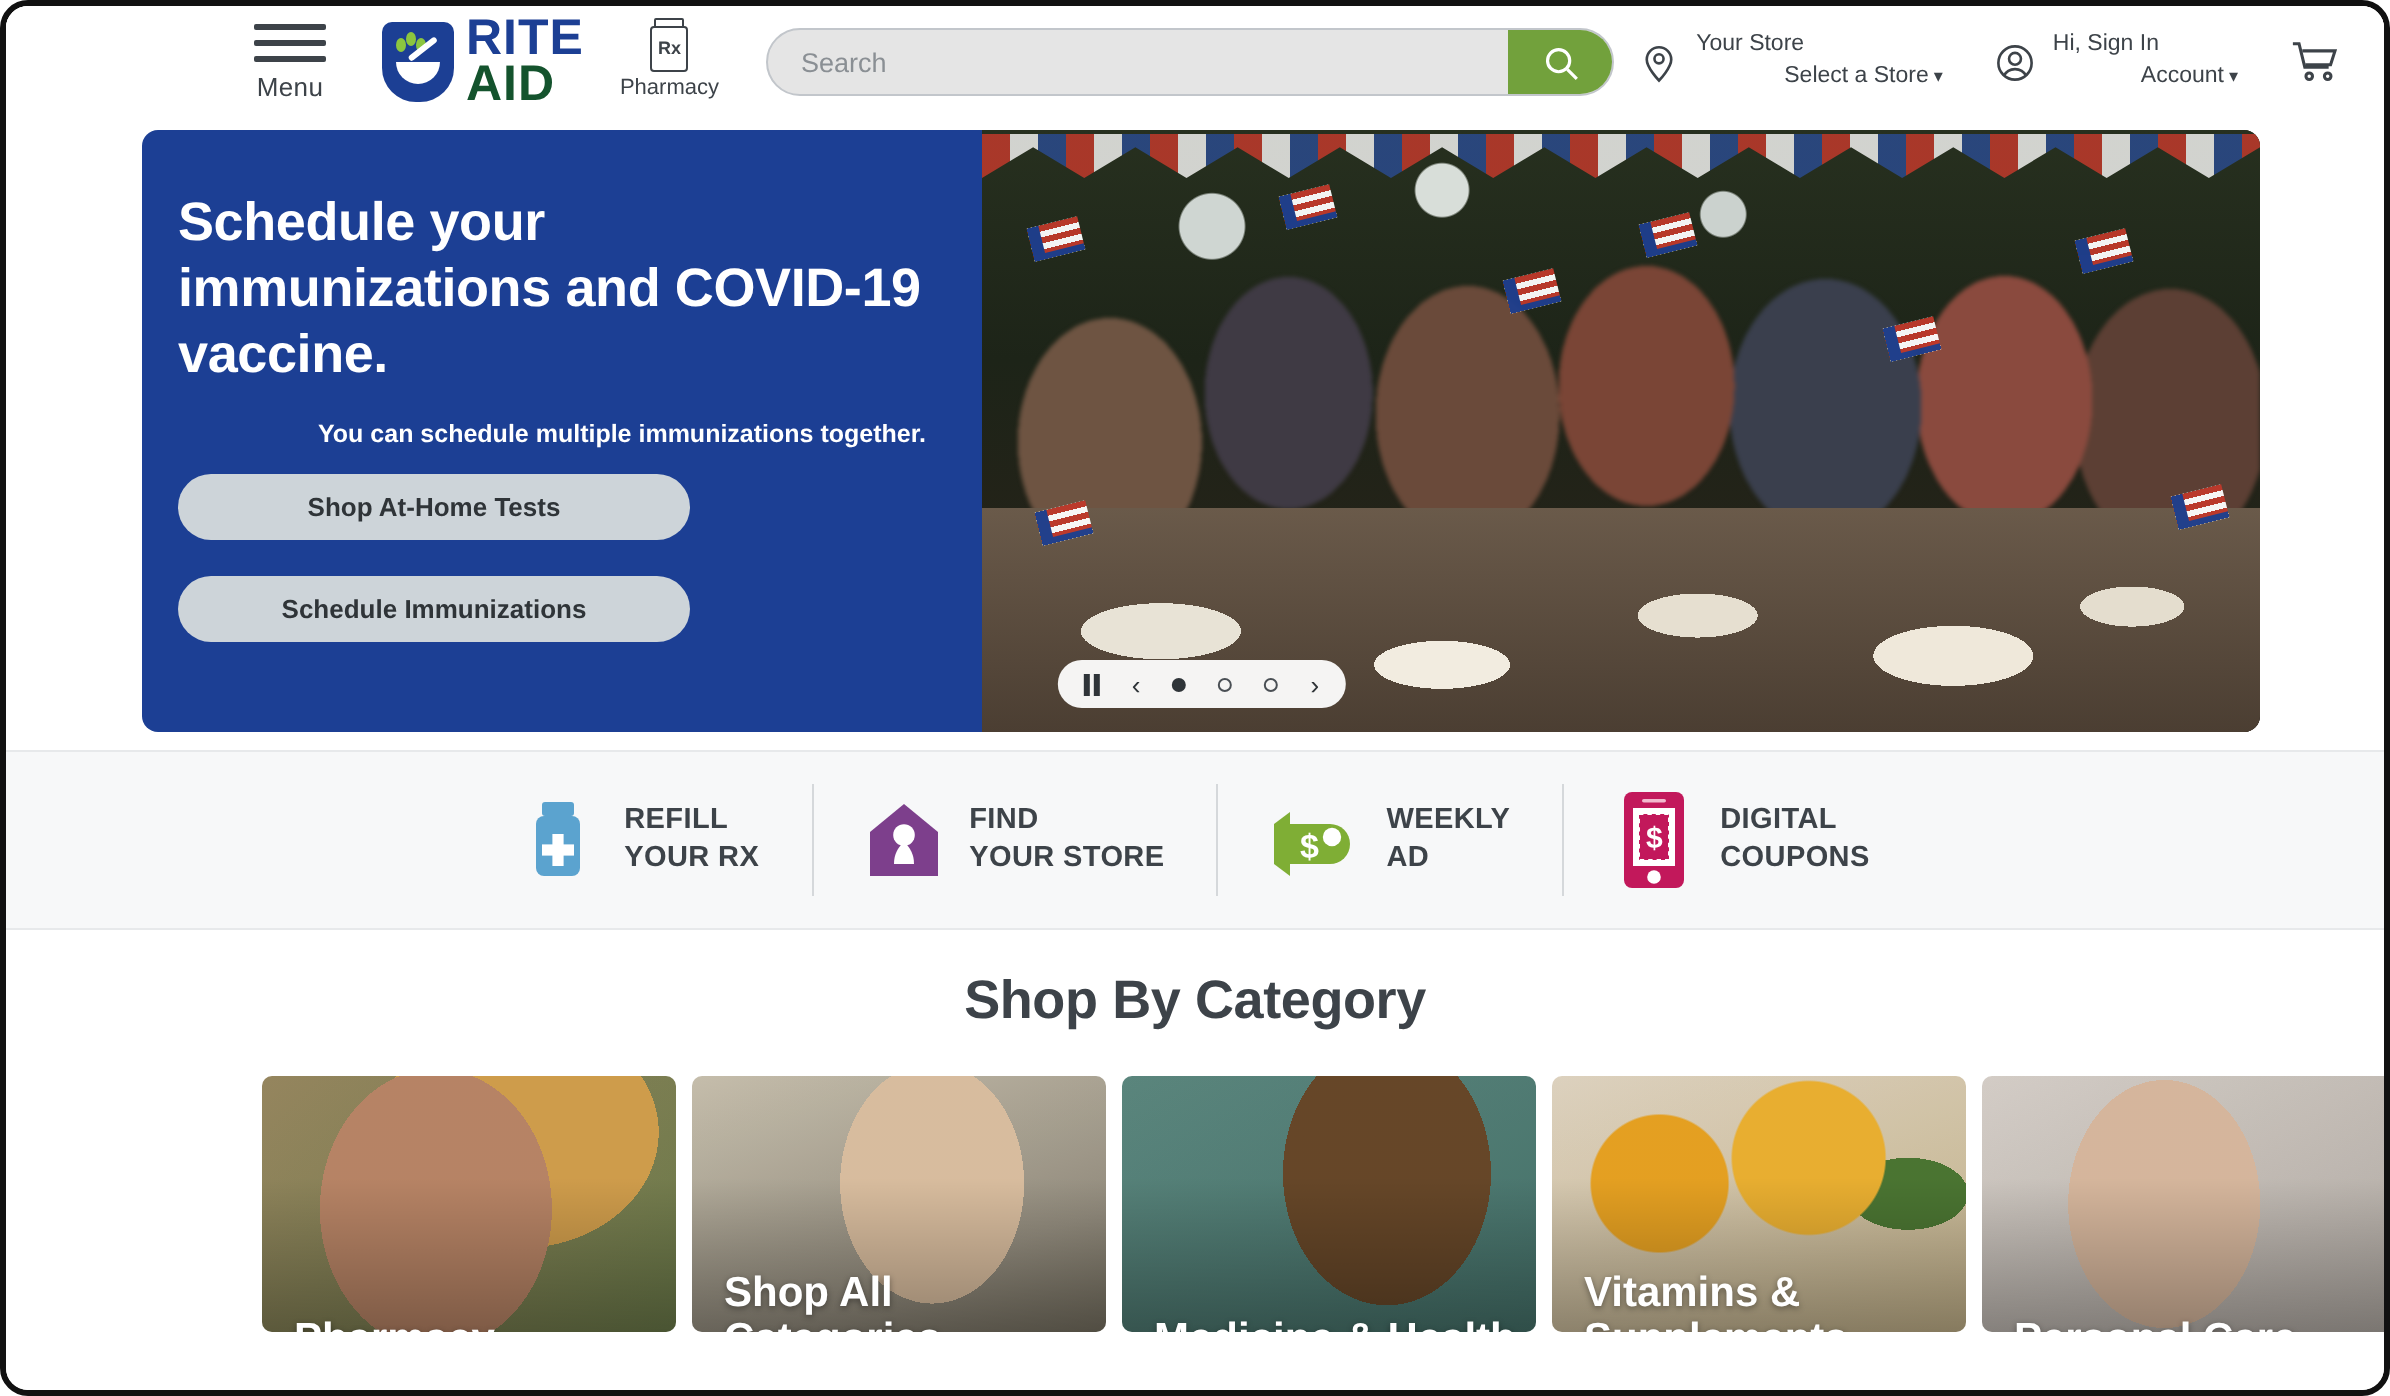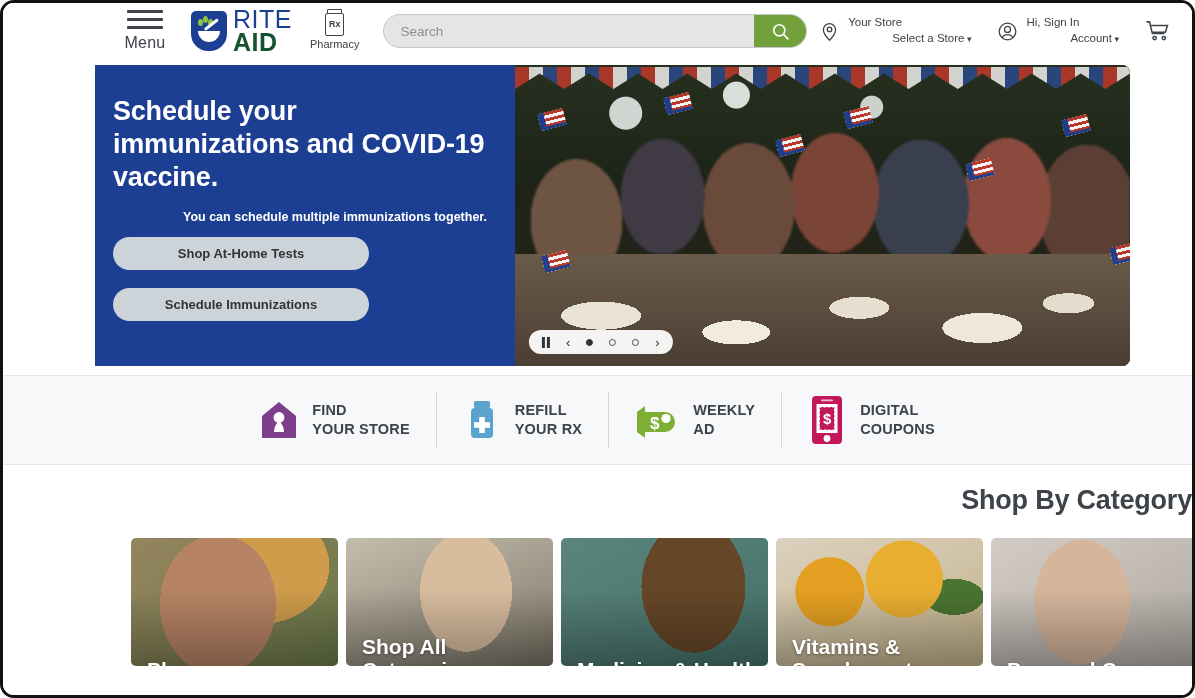--- a/index.html
+++ b/index.html
@@ -25,21 +25,21 @@
     padding: 0 22px 0 0;
     position: relative;
   }
   .menu-btn {
     width: 52px; margin-left: 116px;
     display: flex; flex-direction: column; align-items: center;
     cursor: pointer; gap: 3px;
   }
   .menu-bars { width: 36px; display: flex; flex-direction: column; gap: 5px; }
   .menu-bars i { display: block; height: 3px; background: #3d4349; border-radius: 1px; }
-  .menu-label { font-size: 16px; color: #3d4349; margin-top: 2px; letter-spacing: .2px; }
+  .menu-label { font-size: 13px; color: #3d4349; margin-top: 2px; letter-spacing: .2px; }
 
   .logo-wrap { display: flex; align-items: center; margin-left: 20px; cursor: pointer; }
   .shield {
     width: 36px; height: 40px; position: relative;
     background: #1c3f94;
     border-radius: 5px 5px 17px 17px;
     display: flex; align-items: center; justify-content: center;
     overflow: hidden;
   }
   .shield .bowl {
@@ -50,21 +50,21 @@
     position: absolute; width: 17px; height: 3.4px; background: #fff;
     transform: rotate(-38deg); top: 12px; left: 12px; border-radius: 2px;
   }
   .shield .leaf {
     position: absolute; width: 5px; height: 7px; background: #8cc63f;
     border-radius: 50% 50% 50% 50%; top: 8px; left: 7px;
   }
   .shield .leaf2 { left: 12px; top: 5px; }
   .shield .leaf3 { left: 17px; top: 8px; }
   .logo-text { margin-left: 6px; line-height: .92; }
-  .logo-text .rite { font-size: 25px; font-weight: 400; color: #1c3f94; letter-spacing: .5px; display: block; }
+  .logo-text .rite { font-size: 25px; font-weight: 700; color: #1c3f94; letter-spacing: .5px; display: block; }
   .logo-text .aid  { font-size: 25px; font-weight: 700; color: #14532d; letter-spacing: .5px; display: block; }
 
   .pharmacy-link {
     margin-left: 18px; display: flex; flex-direction: column;
     align-items: center; cursor: pointer; gap: 2px;
   }
   .rx-box {
     width: 19px; height: 23px; border: 1.6px solid #3d4349; border-radius: 2px;
     display: flex; align-items: center; justify-content: center;
     font-size: 9px; color: #3d4349; position: relative; font-weight: 700;
@@ -111,21 +111,21 @@
 
   
   .hero {
     position: relative; margin: 6px 0 0 68px;
     width: 1059px; height: 301px;
     border-radius: 8px; overflow: hidden;
     display: flex;
   }
   .hero-panel {
     width: 420px; background: #1c3f94; color: #fff;
-    padding: 30px 28px 0 18px; flex-shrink: 0; margin-left: 24px;
+    padding: 30px 28px 0 18px; flex-shrink: 0;
   }
   .hero-title {
     font-size: 27px; font-weight: 700; line-height: 1.22; letter-spacing: -.2px;
   }
   .hero-sub { font-size: 12.5px; font-weight: 700; margin-top: 16px; text-align: right; }
   .hero-btn {
     width: 256px; height: 33px; margin-top: 18px;
     background: #cdd4d9; border: 0; border-radius: 17px;
     font-size: 13px; font-weight: 700; color: #2f3438;
     cursor: pointer; display: flex; align-items: center; justify-content: center;
@@ -200,21 +200,21 @@
     display: flex; align-items: center; gap: 14px;
     padding: 0 26px; height: 56px; cursor: pointer;
     border-right: 1px solid #d5d8db;
   }
   .q-item:last-child { border-right: 0; }
   .q-label { font-size: 14.5px; font-weight: 700; color: #3d4349; line-height: 1.28; letter-spacing: .2px; }
 
   
   .cat-section { position: relative; padding-top: 20px; }
   .cat-title {
-    text-align: right; font-size: 27px; font-weight: 700; color: #3d4349;
+    text-align: center; font-size: 27px; font-weight: 700; color: #3d4349;
     letter-spacing: -.2px;
   }
   .cat-row {
     margin-top: 22px; display: flex; gap: 8px; padding-left: 128px;
   }
   .cat-card {
     width: 207px; height: 128px; border-radius: 5px; flex-shrink: 0;
     position: relative; overflow: hidden; cursor: pointer;
   }
   .cat-card .img { position: absolute; inset: 0; }
@@ -350,40 +350,40 @@
         <span class="dot"></span>
       </div>
       <div class="hc-btn">›</div>
     </div>
   </div>
 
   <div class="quick">
 
     <div class="q-item">
       <svg width="38" height="42" viewBox="0 0 38 42">
-        <path d="M19 3 36 17v22H2V17z" fill="#7d3f8c"></path>
-        <circle cx="19" cy="18.5" r="5.4" fill="#fff"></circle>
-        <path d="M19 22c3.4 3 5 6.5 5 11H14c0-4.5 1.6-8 5-11z" fill="#fff"></path>
-      </svg>
-      <div class="q-label">
-        <span>FIND</span><br>
-        <span>YOUR STORE</span>
-      </div>
-    </div>
-
-    <div class="q-item">
-      <svg width="38" height="42" viewBox="0 0 38 42">
         <rect x="11" y="2" width="16" height="7" rx="1.5" fill="#5ba3cf"></rect>
         <path d="M8 13a4 4 0 0 1 4-4h14a4 4 0 0 1 4 4v22a4 4 0 0 1-4 4H12a4 4 0 0 1-4-4z" fill="#5ba3cf"></path>
         <rect x="16.2" y="18" width="5.6" height="16" fill="#fff"></rect>
         <rect x="11" y="23.2" width="16" height="5.6" fill="#fff"></rect>
       </svg>
       <div class="q-label">
         <span>REFILL</span><br>
         <span>YOUR RX</span>
+      </div>
+    </div>
+
+    <div class="q-item">
+      <svg width="38" height="42" viewBox="0 0 38 42">
+        <path d="M19 3 36 17v22H2V17z" fill="#7d3f8c"></path>
+        <circle cx="19" cy="18.5" r="5.4" fill="#fff"></circle>
+        <path d="M19 22c3.4 3 5 6.5 5 11H14c0-4.5 1.6-8 5-11z" fill="#fff"></path>
+      </svg>
+      <div class="q-label">
+        <span>FIND</span><br>
+        <span>YOUR STORE</span>
       </div>
     </div>
 
     <div class="q-item">
       <svg width="44" height="40" viewBox="0 0 44 40">
         <path d="M2 12h28a10 10 0 0 1 0 20H2z" fill="#7fae35"></path>
         <path d="M2 12 10 6v32l-8-6z" fill="#7fae35"></path>
         <circle cx="31" cy="18.5" r="4.6" fill="#fff"></circle>
         <text x="15" y="29" font-family="Liberation Sans, sans-serif" font-size="17" font-weight="700" fill="#fff">$</text>
       </svg>

